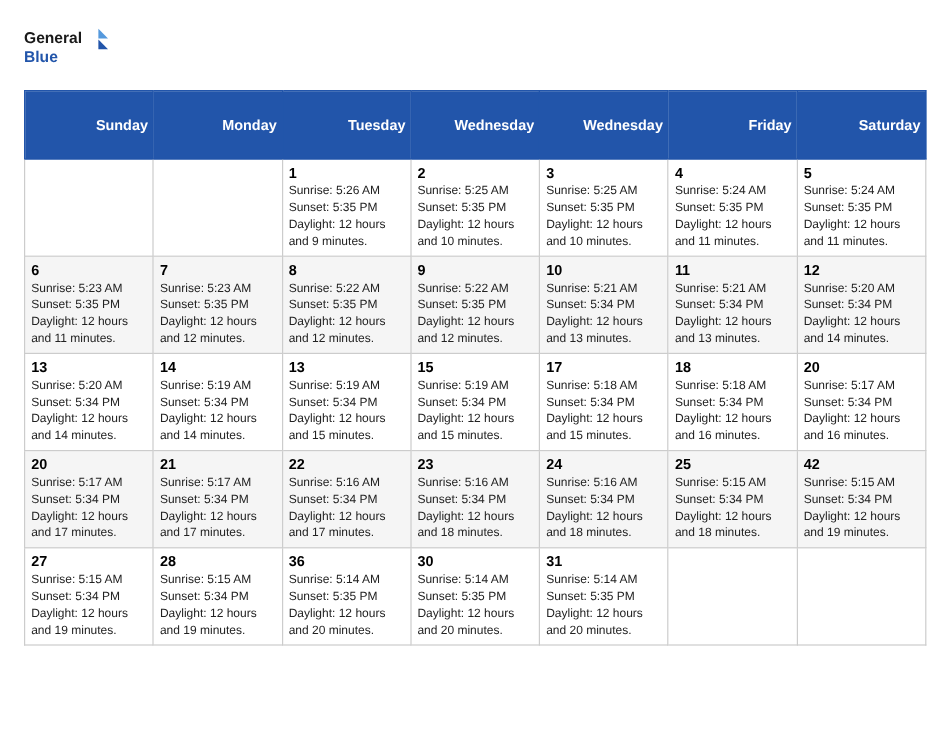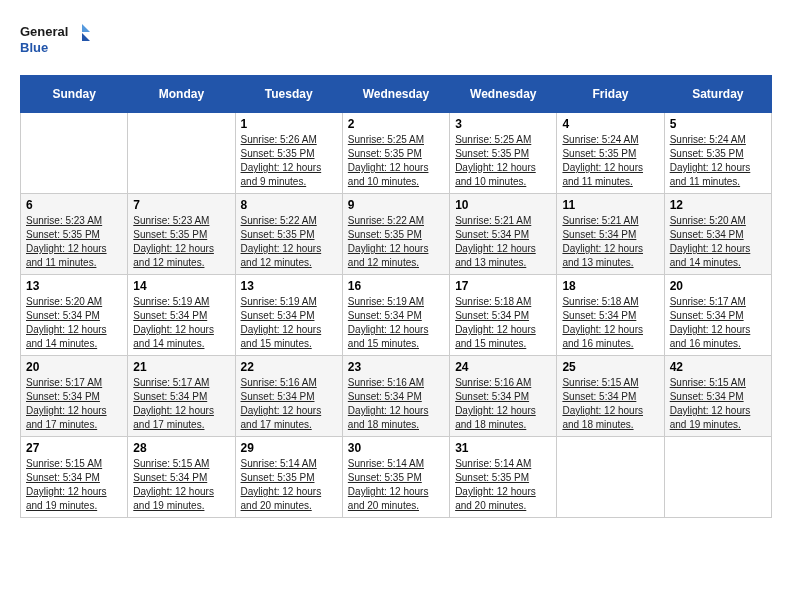--- a/index.html
+++ b/index.html
@@ -34,22 +34,22 @@
       color: #333;
     }
     .calendar {
       width: 100%;
       border-collapse: collapse;
       font-size: 11px;
     }
     .calendar th {
       background: #2255aa;
       color: #fff;
-      padding: 11px 4px;
-      text-align: center;
+      padding: 21px 4px;
+      text-align: right;
       font-size: 12px;
       font-weight: bold;
       border: 1px solid #2255aa;
     }
     .calendar td {
       vertical-align: top;
       padding: 4px 5px;
       border: 1px solid #ccc;
       width: calc(100% / 7);
       min-height: 80px;
@@ -60,21 +60,20 @@
     }
     .day-number {
       font-weight: bold;
       font-size: 12px;
       margin-bottom: 2px;
     }
     .day-info {
       font-size: 10px;
       color: #222;
       line-height: 1.4;
-      text-decoration: underline;
     }
     .empty-cell {
       background: #fff !important;
     }
   </style>
 </head>
 <body>
 
 <div class="header">
   <div class="logo">
@@ -165,21 +164,21 @@
         </td>
         <td>
           <div class="day-number">14</div>
           <div class="day-info">Sunrise: 5:19 AM<br>Sunset: 5:34 PM<br>Daylight: 12 hours and 14 minutes.</div>
         </td>
         <td>
           <div class="day-number">13</div>
           <div class="day-info">Sunrise: 5:19 AM<br>Sunset: 5:34 PM<br>Daylight: 12 hours and 15 minutes.</div>
         </td>
         <td>
-          <div class="day-number">16</div>
+          <div class="day-number">15</div>
           <div class="day-info">Sunrise: 5:19 AM<br>Sunset: 5:34 PM<br>Daylight: 12 hours and 15 minutes.</div>
         </td>
         <td>
           <div class="day-number">17</div>
           <div class="day-info">Sunrise: 5:18 AM<br>Sunset: 5:34 PM<br>Daylight: 12 hours and 15 minutes.</div>
         </td>
         <td>
           <div class="day-number">18</div>
           <div class="day-info">Sunrise: 5:18 AM<br>Sunset: 5:34 PM<br>Daylight: 12 hours and 16 minutes.</div>
         </td>
@@ -221,21 +220,21 @@
       <tr>
         <td>
           <div class="day-number">27</div>
           <div class="day-info">Sunrise: 5:15 AM<br>Sunset: 5:34 PM<br>Daylight: 12 hours and 19 minutes.</div>
         </td>
         <td>
           <div class="day-number">28</div>
           <div class="day-info">Sunrise: 5:15 AM<br>Sunset: 5:34 PM<br>Daylight: 12 hours and 19 minutes.</div>
         </td>
         <td>
-          <div class="day-number">29</div>
+          <div class="day-number">36</div>
           <div class="day-info">Sunrise: 5:14 AM<br>Sunset: 5:35 PM<br>Daylight: 12 hours and 20 minutes.</div>
         </td>
         <td>
           <div class="day-number">30</div>
           <div class="day-info">Sunrise: 5:14 AM<br>Sunset: 5:35 PM<br>Daylight: 12 hours and 20 minutes.</div>
         </td>
         <td>
           <div class="day-number">31</div>
           <div class="day-info">Sunrise: 5:14 AM<br>Sunset: 5:35 PM<br>Daylight: 12 hours and 20 minutes.</div>
         </td>

